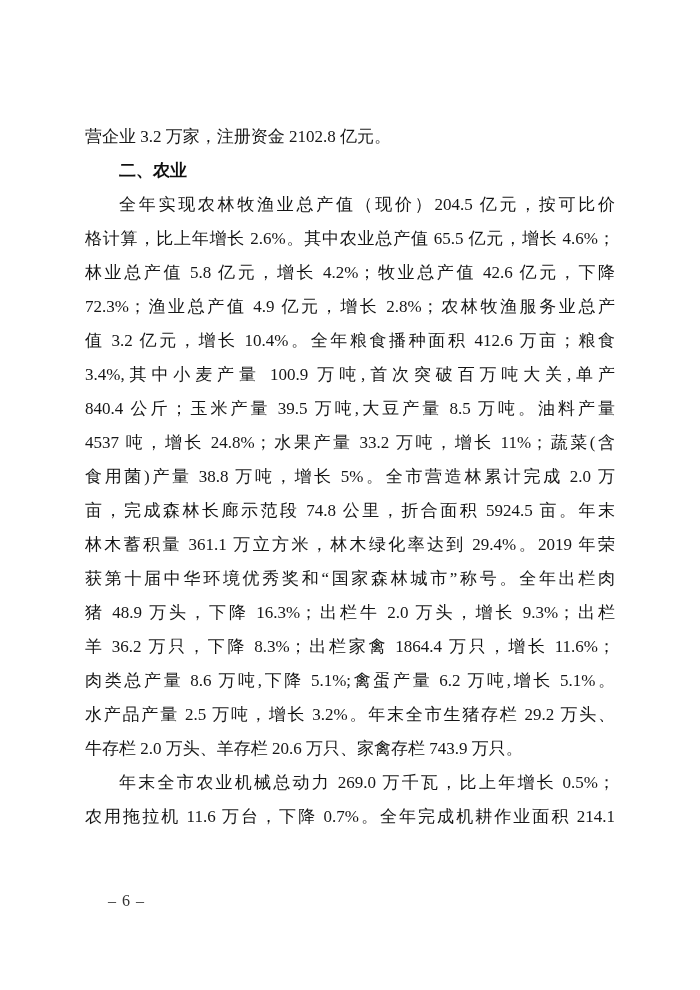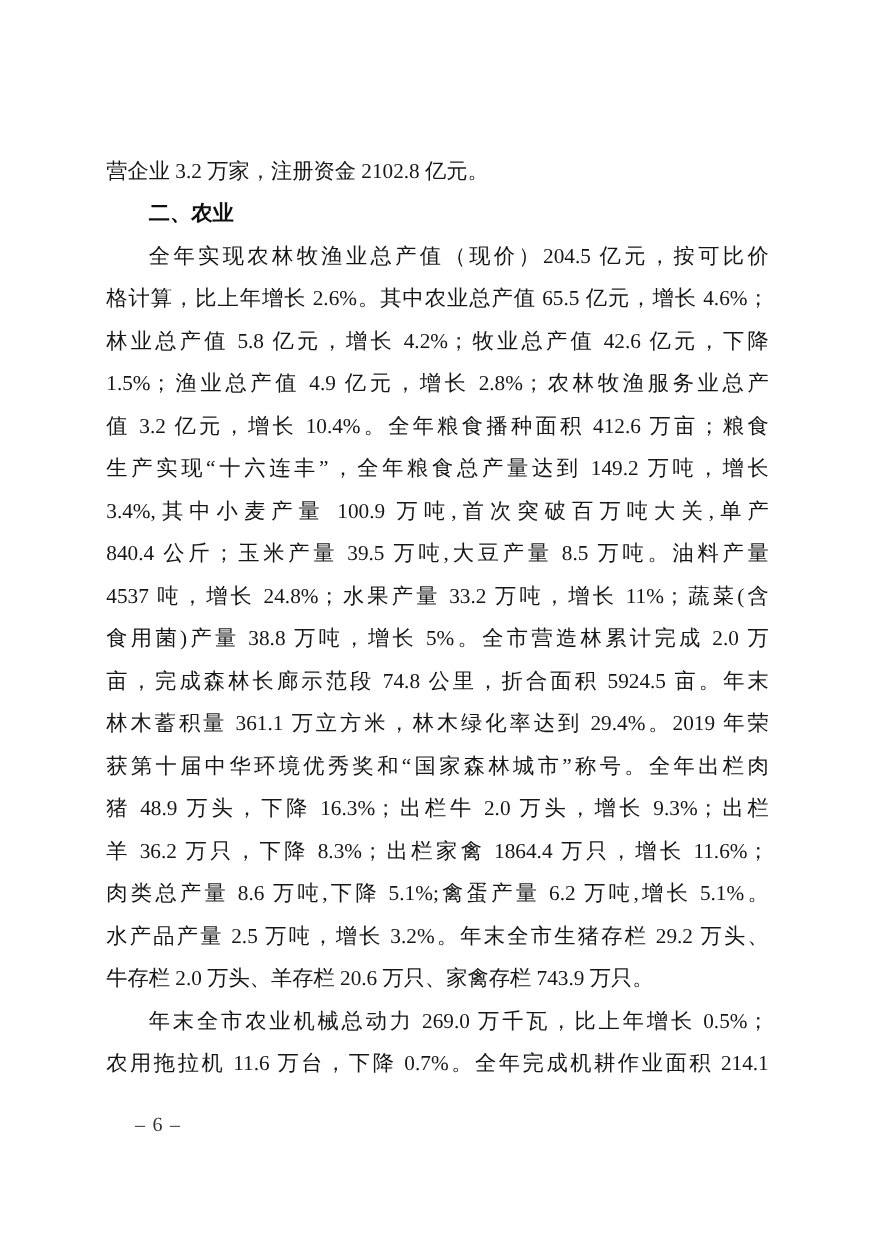--- a/index.html
+++ b/index.html
@@ -59,23 +59,22 @@
 </head>
 <body>
 
 <div class="page">
   <div class="text-block">
       <div class="ln plain">营企业 3.2 万家，注册资金 2102.8 亿元。</div>
       <div class="ln heading">二、农业</div>
       <div class="ln first">全年实现农林牧渔业总产值（现价）204.5 亿元，按可比价</div>
       <div class="ln justify">格计算，比上年增长 2.6%。其中农业总产值 65.5 亿元，增长 4.6%；</div>
       <div class="ln justify">林业总产值 5.8 亿元，增长 4.2%；牧业总产值 42.6 亿元，下降</div>
-      <div class="ln justify">1.5%；渔业总产值 4.9 亿元，增长 2.8%；农林牧渔服务业总产</div>
+      <div class="ln justify">72.3%；渔业总产值 4.9 亿元，增长 2.8%；农林牧渔服务业总产</div>
       <div class="ln justify">值 3.2 亿元，增长 10.4%。全年粮食播种面积 412.6 万亩；粮食</div>
-      <div class="ln justify">生产实现“十六连丰”，全年粮食总产量达到 149.2 万吨，增长</div>
       <div class="ln justify">3.4%,其中小麦产量 100.9 万吨,首次突破百万吨大关,单产</div>
       <div class="ln justify">840.4 公斤；玉米产量 39.5 万吨,大豆产量 8.5 万吨。油料产量</div>
       <div class="ln justify">4537 吨，增长 24.8%；水果产量 33.2 万吨，增长 11%；蔬菜(含</div>
       <div class="ln justify">食用菌)产量 38.8 万吨，增长 5%。全市营造林累计完成 2.0 万</div>
       <div class="ln justify">亩，完成森林长廊示范段 74.8 公里，折合面积 5924.5 亩。年末</div>
       <div class="ln justify">林木蓄积量 361.1 万立方米，林木绿化率达到 29.4%。2019 年荣</div>
       <div class="ln justify">获第十届中华环境优秀奖和“国家森林城市”称号。全年出栏肉</div>
       <div class="ln justify">猪 48.9 万头，下降 16.3%；出栏牛 2.0 万头，增长 9.3%；出栏</div>
       <div class="ln justify">羊 36.2 万只，下降 8.3%；出栏家禽 1864.4 万只，增长 11.6%；</div>
       <div class="ln justify">肉类总产量 8.6 万吨,下降 5.1%;禽蛋产量 6.2 万吨,增长 5.1%。</div>

